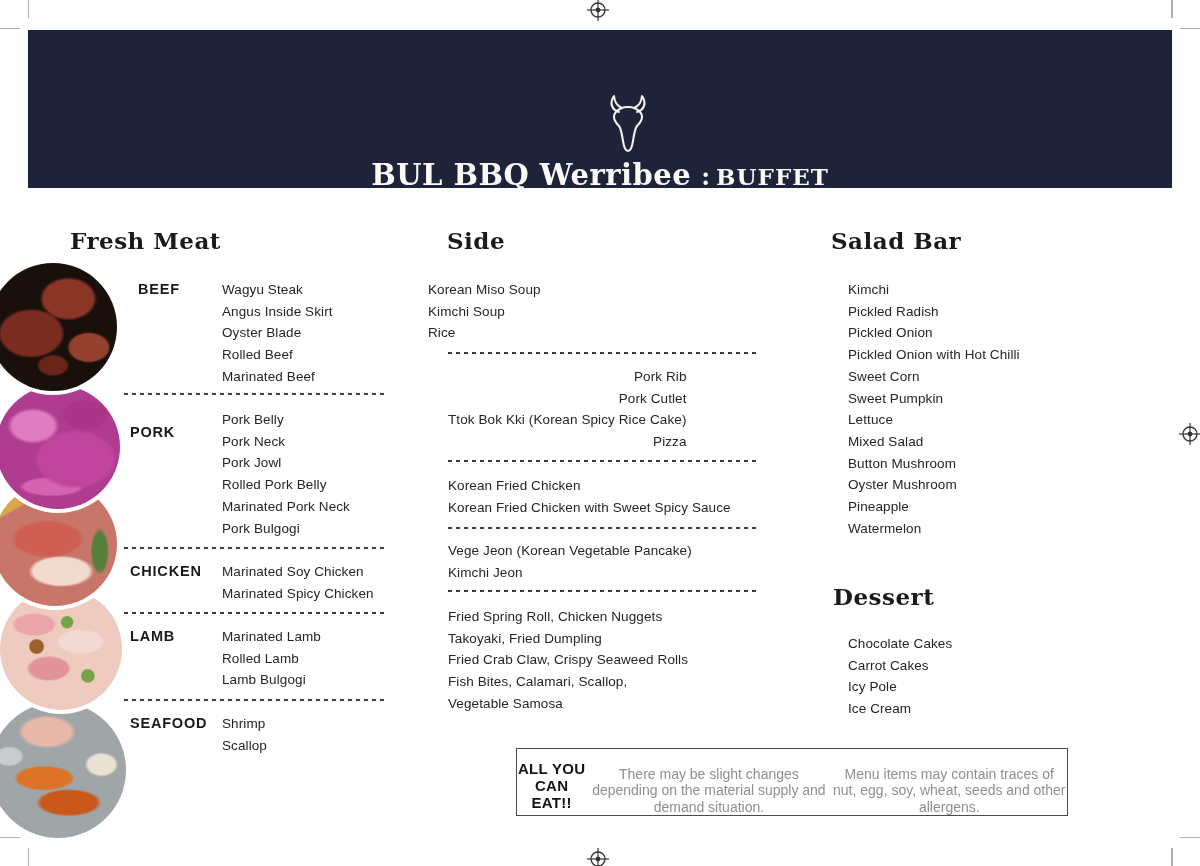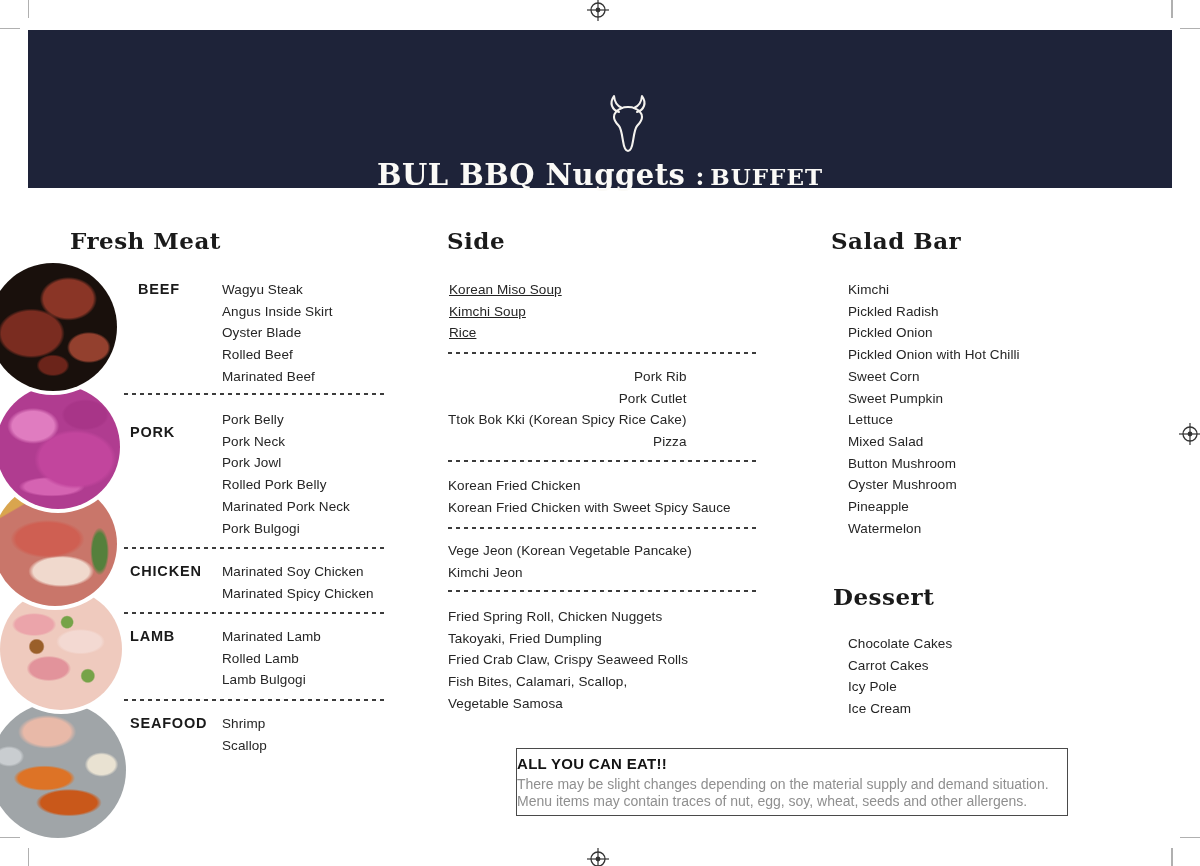--- a/index.html
+++ b/index.html
@@ -53,22 +53,22 @@
      radial-gradient(13px 13px at 30% 48%,#9a5f2a 0 50%,transparent 62%),#efcabe;}
   .photo-shrimp{left:-10px;top:702px;width:136px;height:136px;z-index:11;background:
      radial-gradient(58px 24px at 40% 56%,#dd7326 0 45%,transparent 53%),
      radial-gradient(62px 26px at 58% 74%,#c9581a 0 45%,transparent 53%),
      radial-gradient(30px 22px at 82% 46%,#e9e2d2 0 45%,transparent 56%),
      radial-gradient(52px 30px at 42% 22%,#e8b9a8 0 45%,transparent 56%),
      radial-gradient(26px 18px at 14% 40%,#c9cdd0 0 45%,transparent 58%),#a0a5a8;}
 
   
   #footer-box{position:absolute;left:516px;top:748px;width:550px;height:66px;
-      border:1px solid #4a4a4a;background:#fff;display:flex;flex-direction:column;
-      align-items:flex-start;justify-content:center;text-align:center;}
+      border:1px solid #4a4a4a;background:#fff;display:flex;flex-direction:row;
+      align-items:flex-end;justify-content:center;text-align:center;}
   #footer-box .ft{font-size:15px;font-weight:bold;color:#141414;letter-spacing:.3px;margin-bottom:4px;}
   #footer-box .fd{font-size:14px;color:#8f8f8f;line-height:16.5px;}
 
   
   .crop{position:absolute;background:#b0b0b0;}
   .reg{position:absolute;width:22px;height:22px;}
 </style>
 </head>
 <body>
 
@@ -110,21 +110,21 @@
 
   <div id="header">
     <svg id="bull" viewBox="0 0 44 62">
       <g fill="none" stroke="#f4f2ee" stroke-width="2.1" stroke-linecap="round" stroke-linejoin="round">
         <path d="M13,19 C6,17 3,10 8,3 C8.5,9 11,13 16,15"></path>
         <path d="M31,19 C38,17 41,10 36,3 C35.5,9 33,13 28,15"></path>
         <path d="M16,15 C18,13.6 26,13.6 28,15 C33,17 36,20 36,24 C36,28 33.4,30.4 31,33 C28.8,35.5 28,42 27,48 C26,54.5 24.4,58 22,58 C19.6,58 18,54.5 17,48 C16,42 15.2,35.5 13,33 C10.6,30.4 8,28 8,24 C8,20 11,17 16,15 Z"></path>
       </g>
     </svg>
     <div id="title">
-      <span class="main">BUL BBQ Nuggets</span><span class="sep">:</span><span class="sub">BUFFET</span>
+      <span class="main">BUL BBQ Werribee</span><span class="sep">:</span><span class="sub">BUFFET</span>
     </div>
   </div>
 
   <div class="photo photo-beef"></div>
   <div class="photo photo-pork"></div>
   <div class="photo photo-belly"></div>
   <div class="photo photo-lamb"></div>
   <div class="photo photo-shrimp"></div>
 
   <div class="col-heading" style="left:70px;top:227px;">Fresh Meat</div>
@@ -166,21 +166,21 @@
   <div class="dash" style="left:124px;top:699px;width:260px;"></div>
 
   <div class="cat-label" style="left:130px;top:715px;">SEAFOOD</div>
   <div class="items" style="left:222px;top:713px;">
       <div class="mi">Shrimp</div>
       <div class="mi">Scallop</div>
     </div>
 
   <div class="col-heading" style="left:447px;top:227px;">Side</div>
 
-  <div class="items" style="left:449px;top:279px;text-decoration:underline;">
+  <div class="items" style="left:428px;top:279px;">
       <div class="mi">Korean Miso Soup</div>
       <div class="mi">Kimchi Soup</div>
       <div class="mi">Rice</div>
     </div>
   <div class="dash" style="left:448px;top:352px;width:308px;"></div>
 
   <div class="items" style="left:448px;top:366px;text-align:right;">
       <div class="mi">Pork Rib</div>
       <div class="mi">Pork Cutlet</div>
       <div class="mi">Ttok Bok Kki (Korean Spicy Rice Cake)</div>

